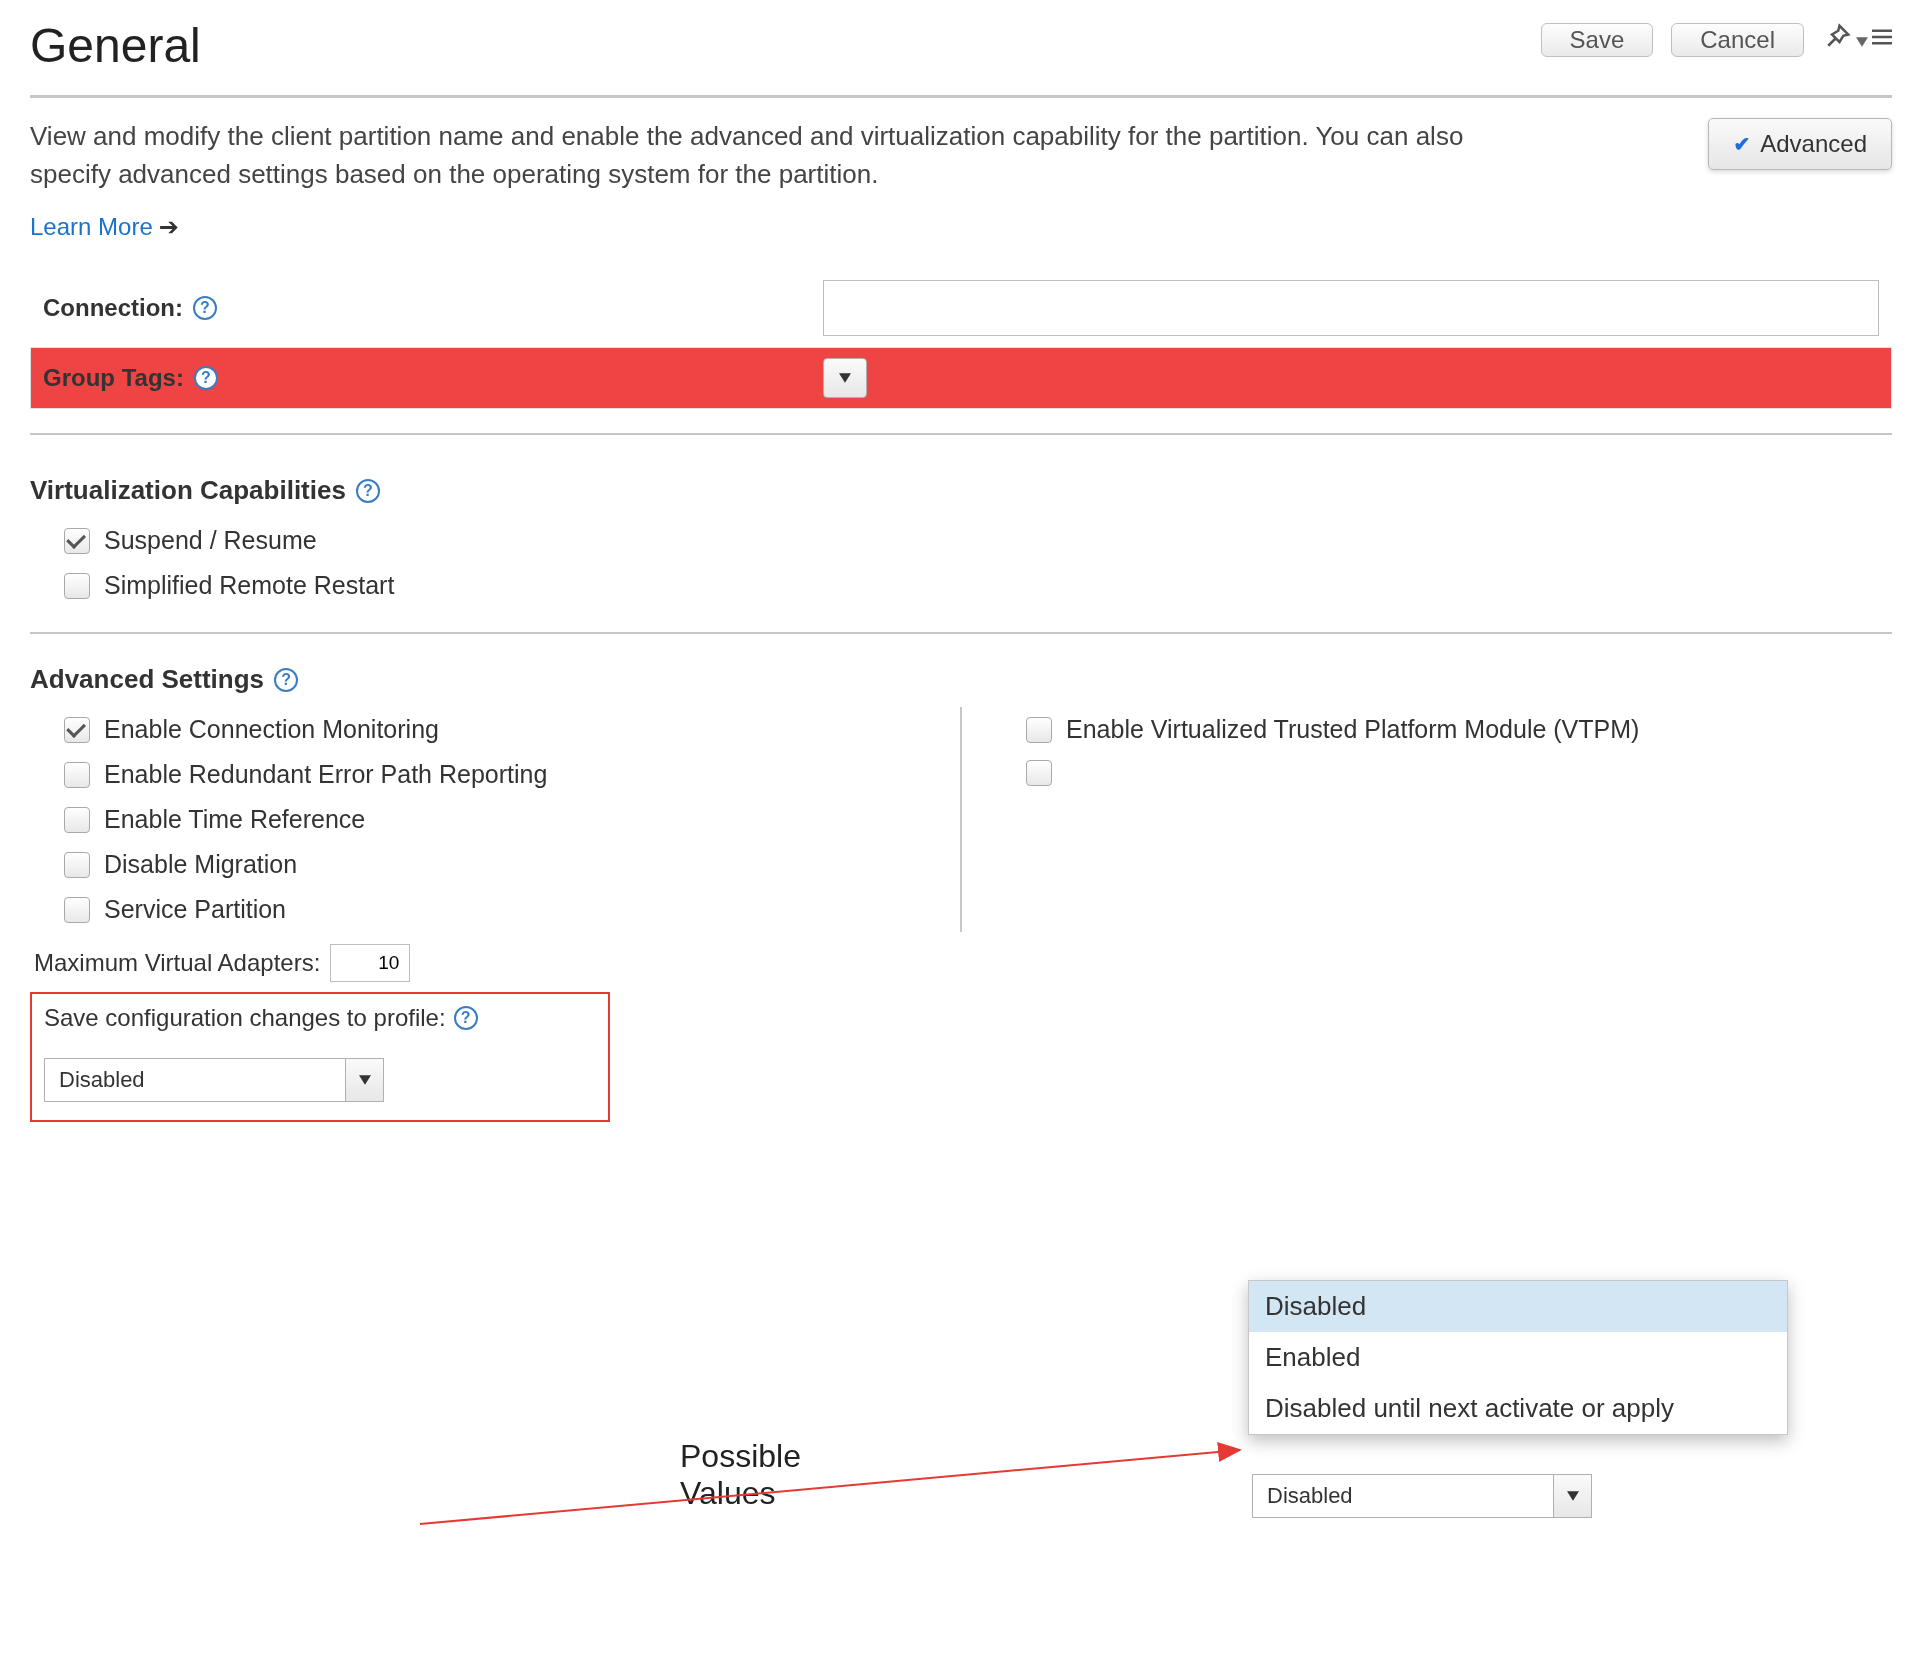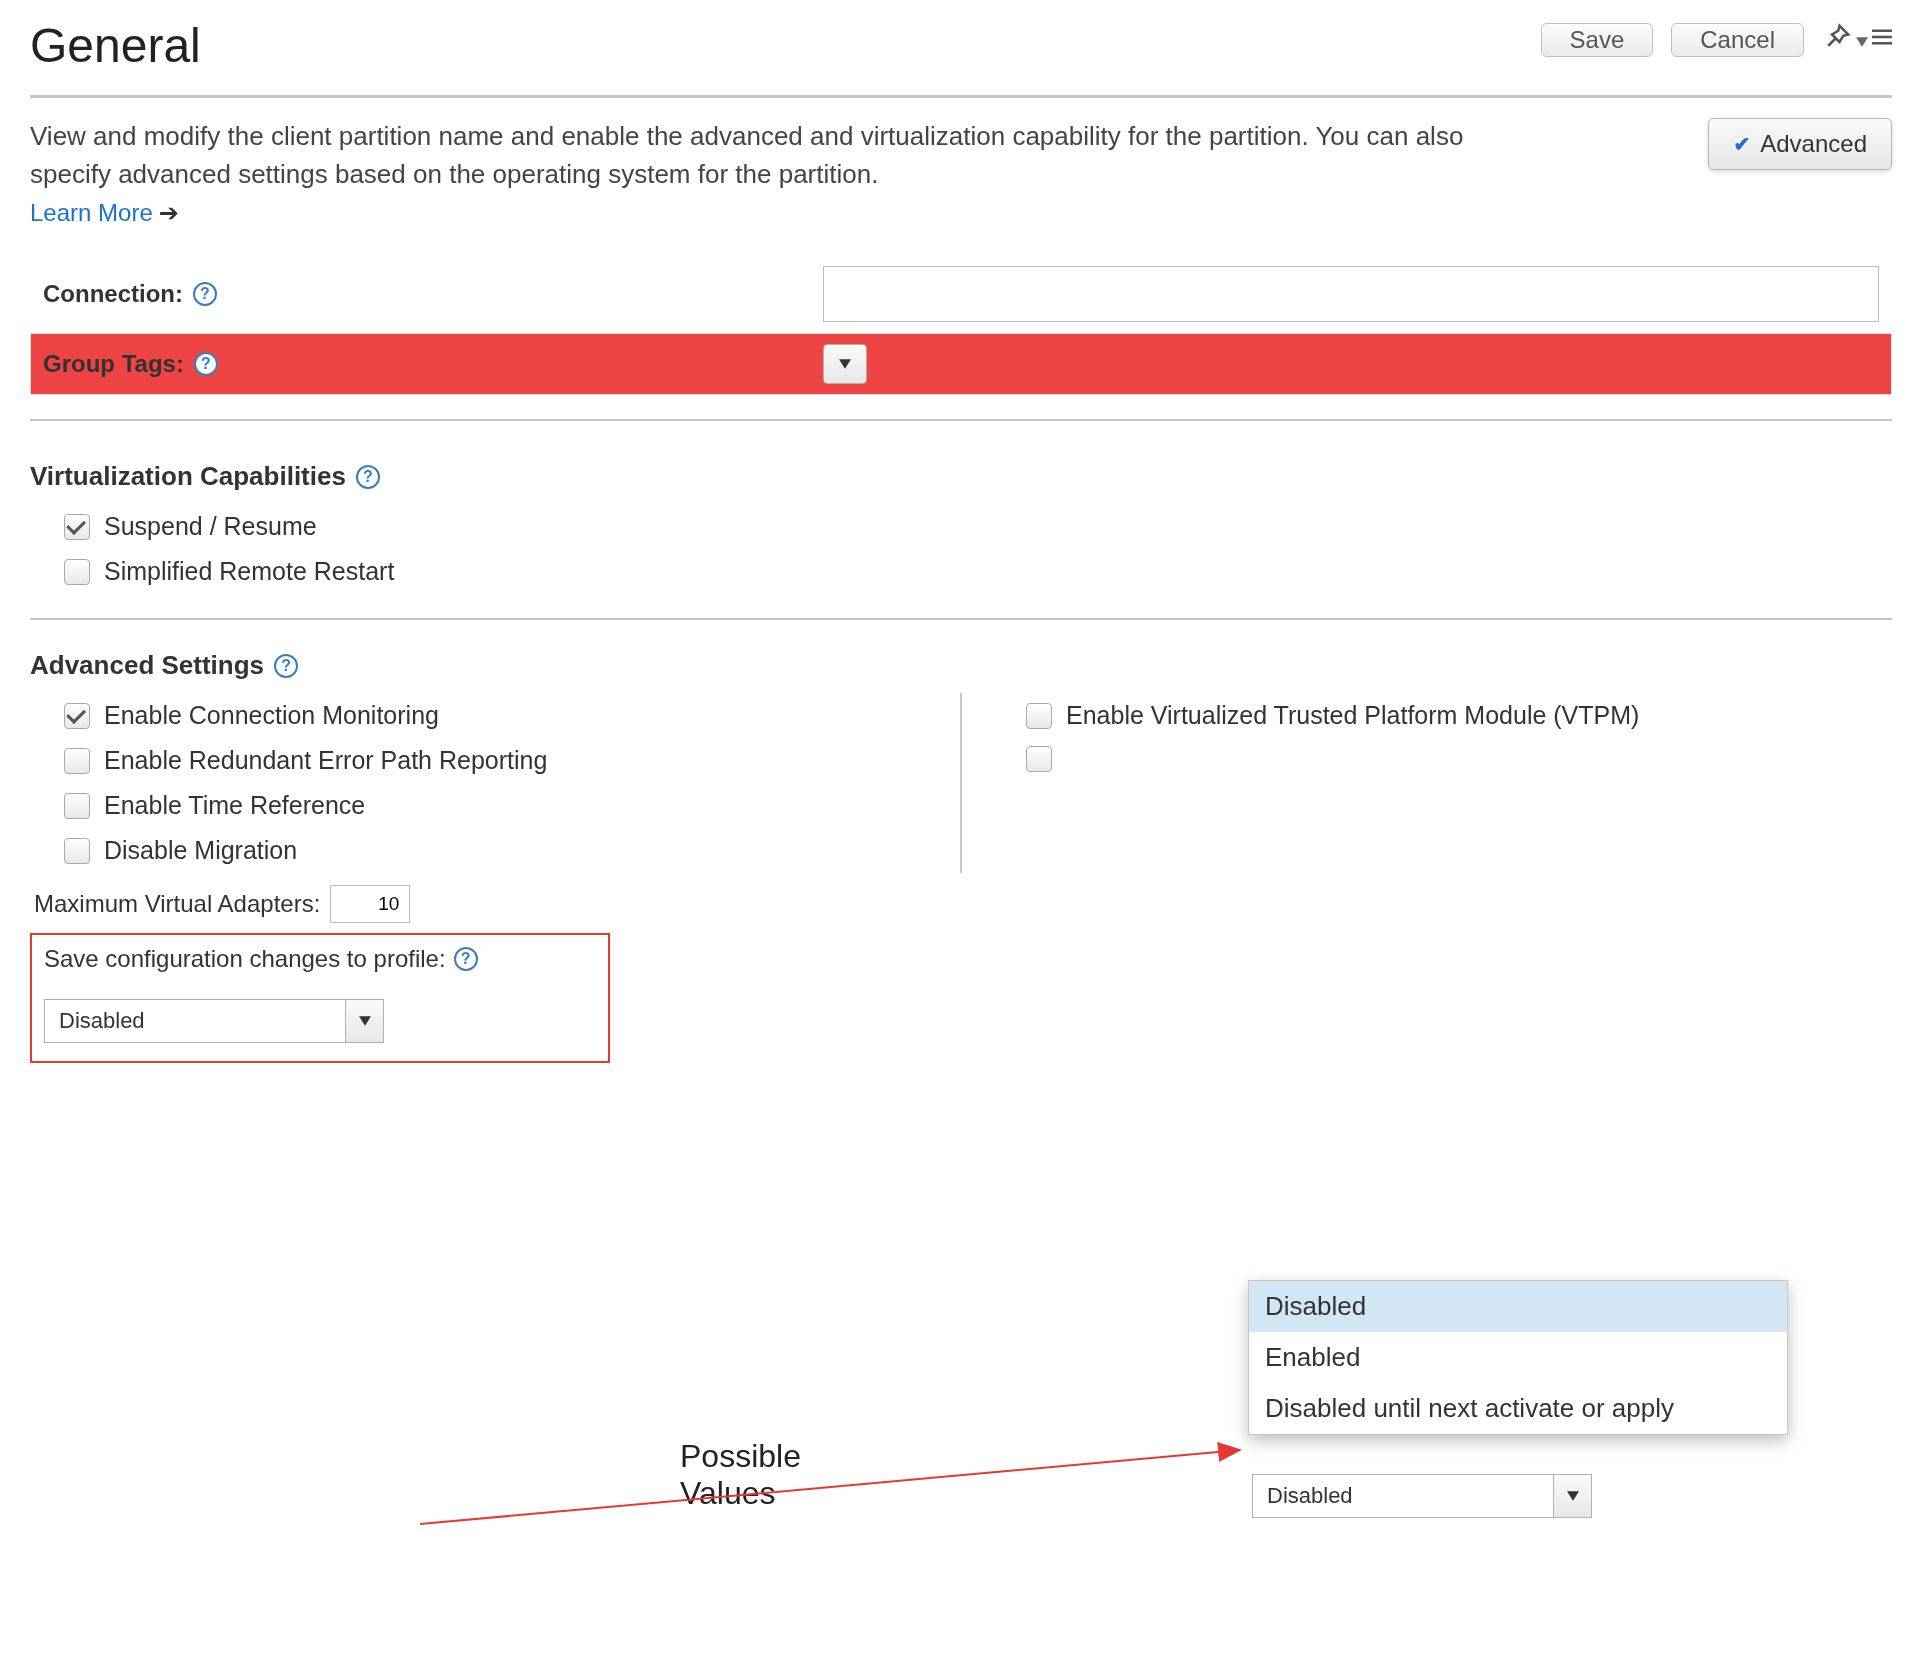--- a/index.html
+++ b/index.html
@@ -72,21 +72,21 @@
     gap: 12px;
   }
   .intro-text {
     font-size: 26px;
     color: #444;
     line-height: 1.45;
     max-width: 1500px;
   }
   .learn-more {
     color: #1a73cc;
-    margin-top: 6px;
+    margin-top: 20px;
     cursor: pointer;
     font-size: 24px;
     display: inline-flex;
     align-items: flex-end;
     gap: 6px;
   }
   .learn-more span.arrow { color: #333; }
   .btn-advanced {
     display: inline-flex;
     align-items: center;
@@ -391,20 +391,24 @@
             <span>Enable Redundant Error Path Reporting</span>
           </div>
           <div class="chk-row">
             <span class="chk"></span>
             <span>Enable Time Reference</span>
           </div>
           <div class="chk-row">
             <span class="chk"></span>
             <span>Disable Migration</span>
           </div>
+          <div class="chk-row">
+            <span class="chk"></span>
+            <span>Service Partition</span>
+          </div>
         </div>
       <div class="adv-divider"></div>
       <div class="adv-col" id="adv-right">
           <div class="chk-row">
             <span class="chk"></span>
             <span>Enable Virtualized Trusted Platform Module (VTPM)</span>
           </div>
           <div class="chk-row">
             <span class="chk"></span>
           </div>

